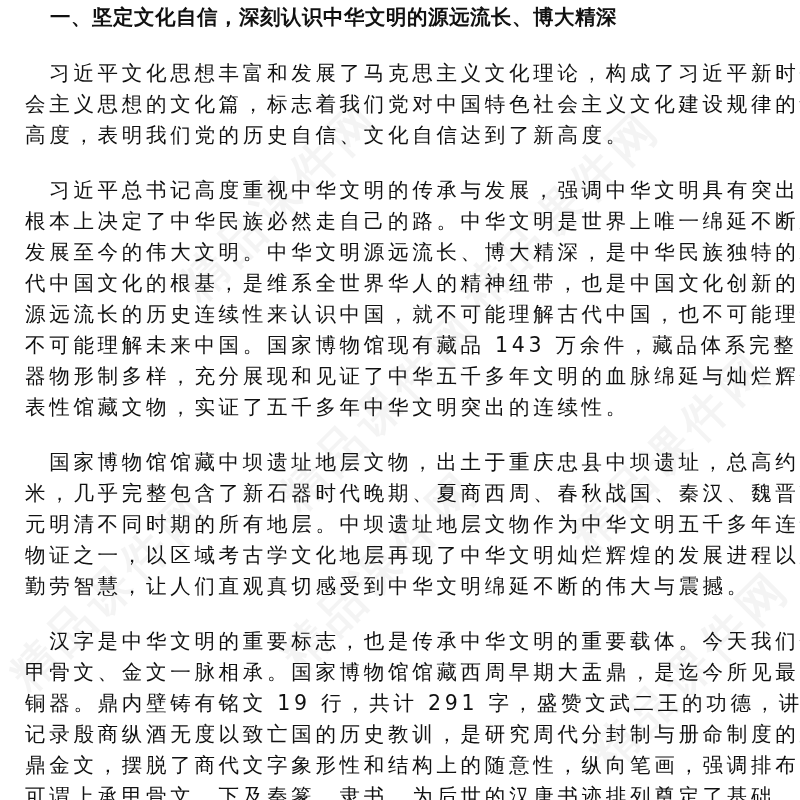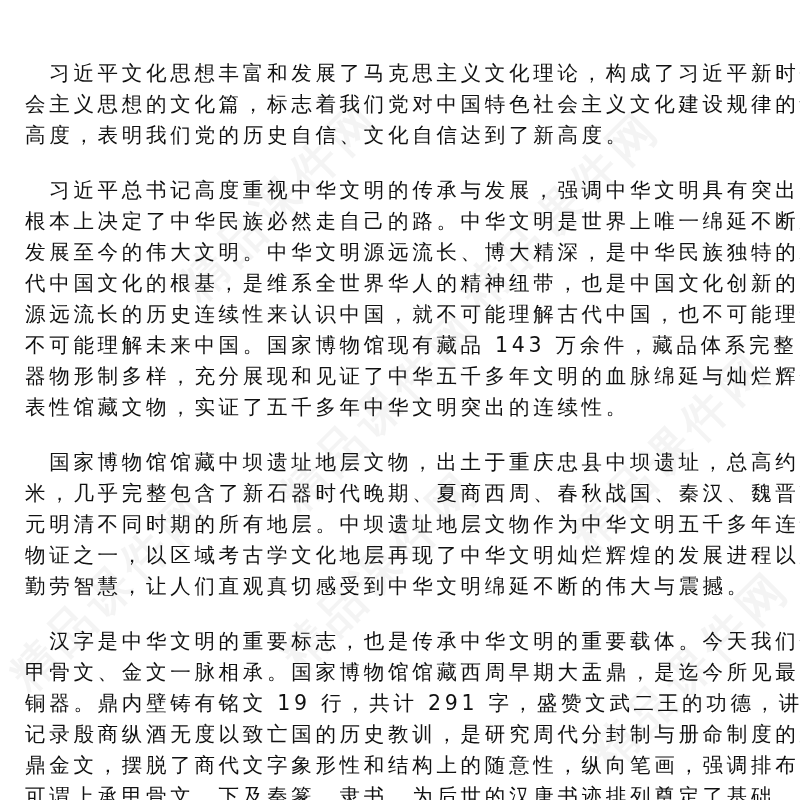--- a/index.html
+++ b/index.html
@@ -25,20 +25,21 @@
 
 <div class="page">
   <div class="watermark" style="left:150px; top:170px;">精品课件网</div>
   <div class="watermark" style="left:430px; top:180px;">精品课件网</div>
   <div class="watermark" style="left:250px; top:380px;">精品课件网</div>
   <div class="watermark" style="left:540px; top:420px;">精品课件网</div>
   <div class="watermark" style="left:-20px; top:560px;">精品课件网</div>
   <div class="watermark" style="left:250px; top:540px;">精品课件网</div>
   <div class="watermark" style="left:560px; top:640px;">精品课件网</div>
 
+  <div class="line title" style="top:3px;">一、坚定文化自信，深刻认识中华文明的源远流长、博大精深</div>
 
   <div>
     <div class="line" style="top:59px;">　习近平文化思想丰富和发展了马克思主义文化理论，构成了习近平新时代中国特色社</div>
     <div class="line" style="top:90px;">会主义思想的文化篇，标志着我们党对中国特色社会主义文化建设规律的认识达到了新</div>
     <div class="line" style="top:121px;">高度，表明我们党的历史自信、文化自信达到了新高度。</div>
   </div>
 
   <div>
     <div class="line" style="top:176px;">　习近平总书记高度重视中华文明的传承与发展，强调中华文明具有突出的连续性，从</div>
     <div class="line" style="top:207px;">根本上决定了中华民族必然走自己的路。中华文明是世界上唯一绵延不断且以国家形态</div>

